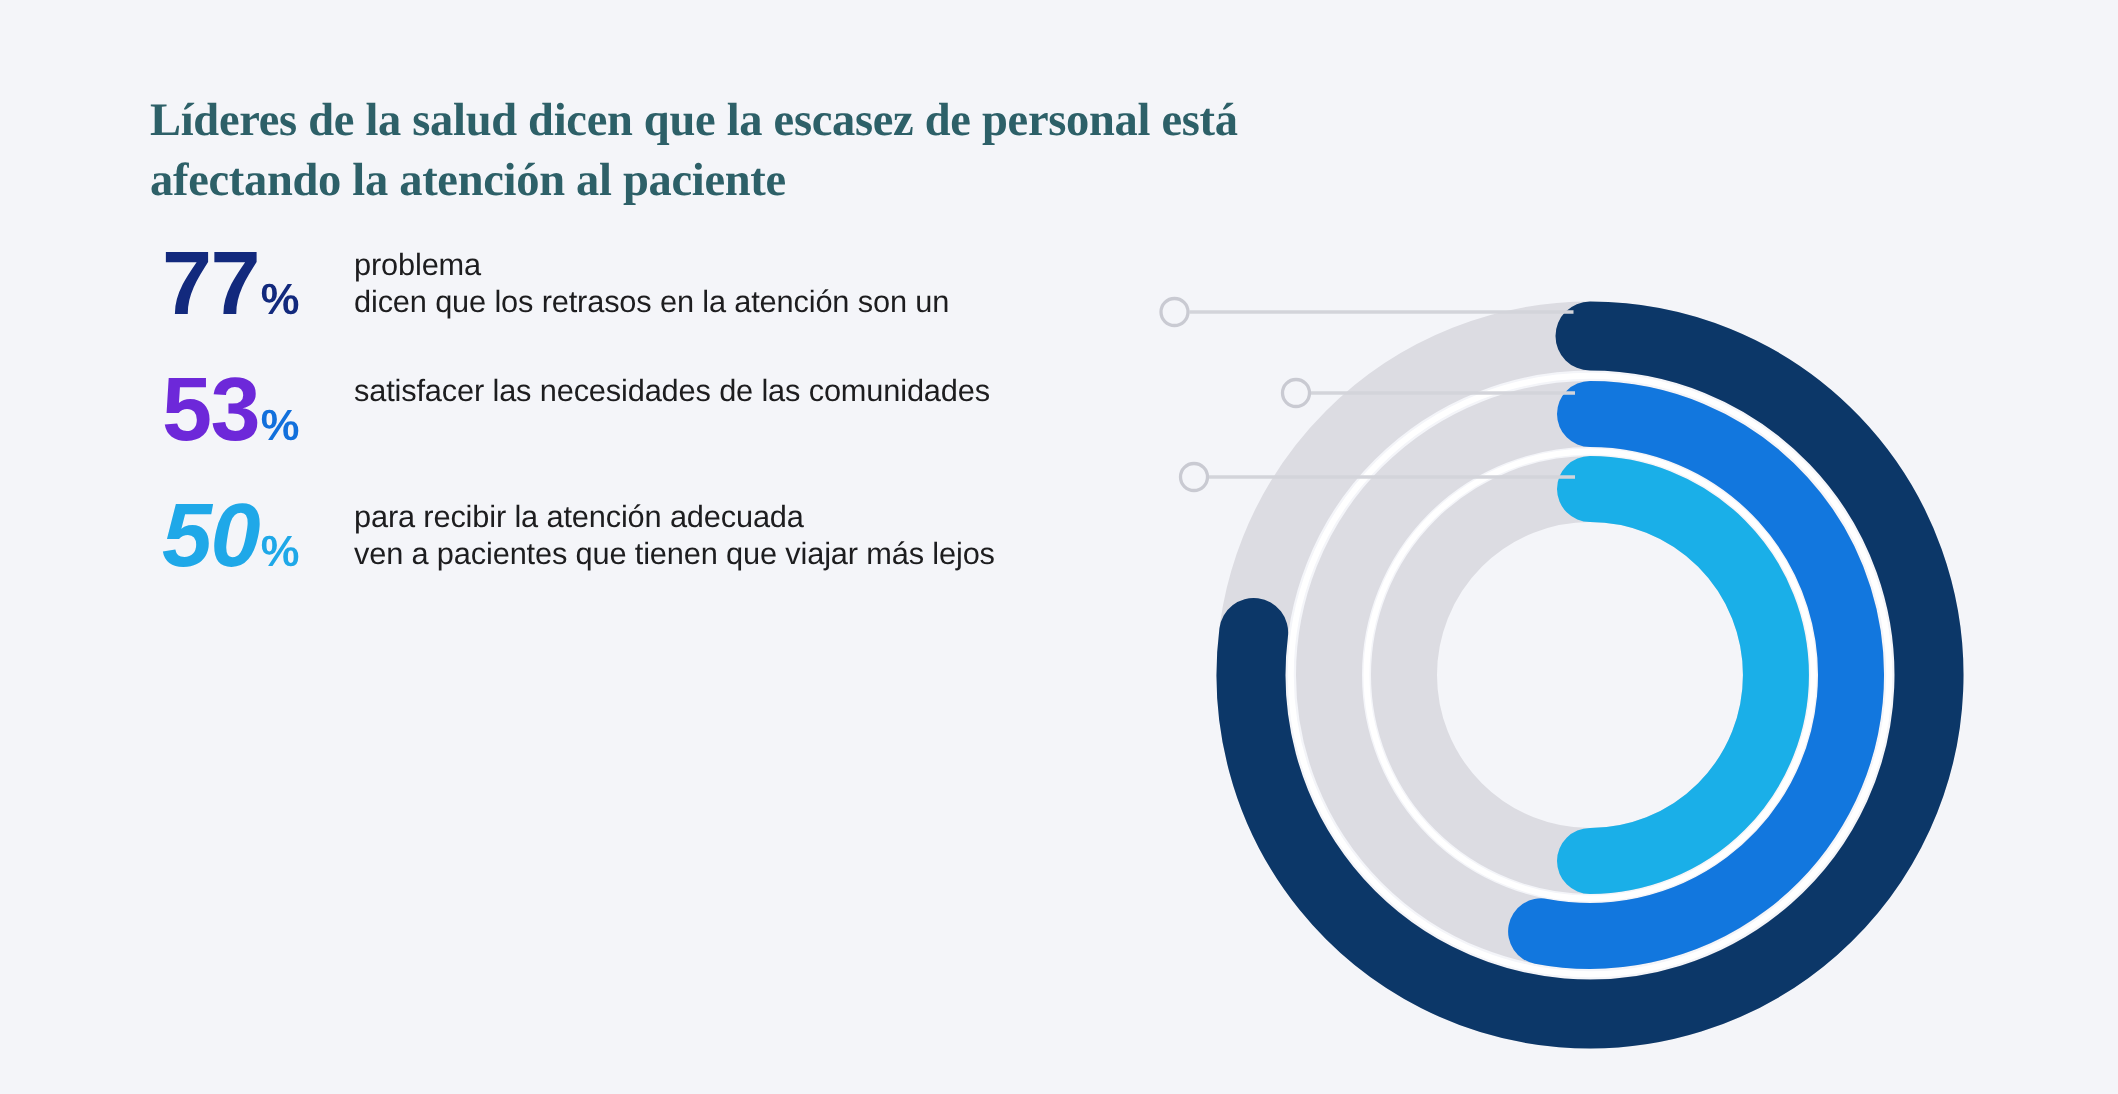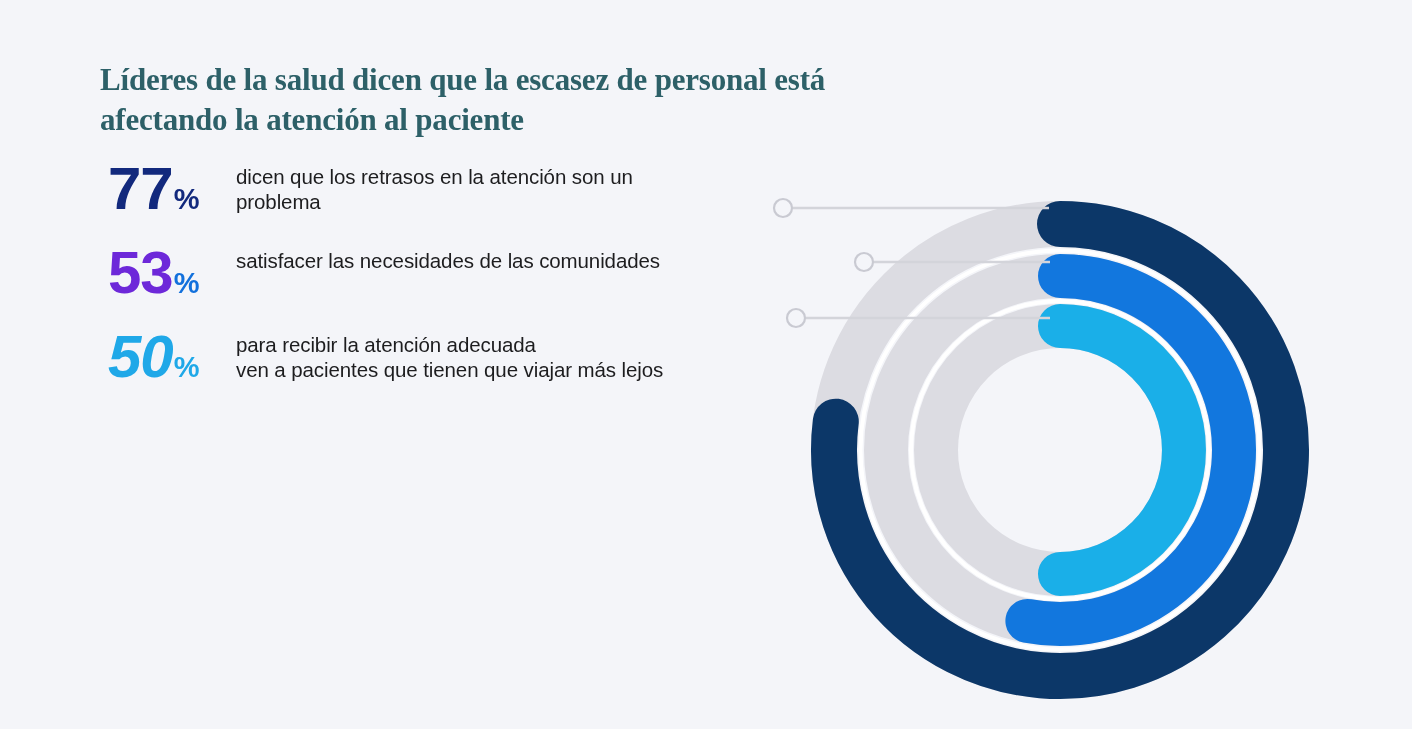--- a/index.html
+++ b/index.html
@@ -111,22 +111,22 @@
   </div>
 
   <div id="stats-list">
 
     <div class="stat-row">
       <div class="stat-value">
         <span class="stat-number" style="color: rgb(18, 41, 125);">77</span>
         <span class="stat-pct" style="color: rgb(18, 41, 125);">%</span>
       </div>
       <div class="stat-desc">
+        <span>problema</span>
         <span>dicen que los retrasos en la atención son un</span>
-        <span>problema</span>
       </div>
     </div>
 
     <div class="stat-row">
       <div class="stat-value">
         <span class="stat-number" style="color: #6d28d9;">53</span>
         <span class="stat-pct" style="color: rgb(18, 112, 220);">%</span>
       </div>
       <div class="stat-desc">
         <span>satisfacer las necesidades de las comunidades</span>

